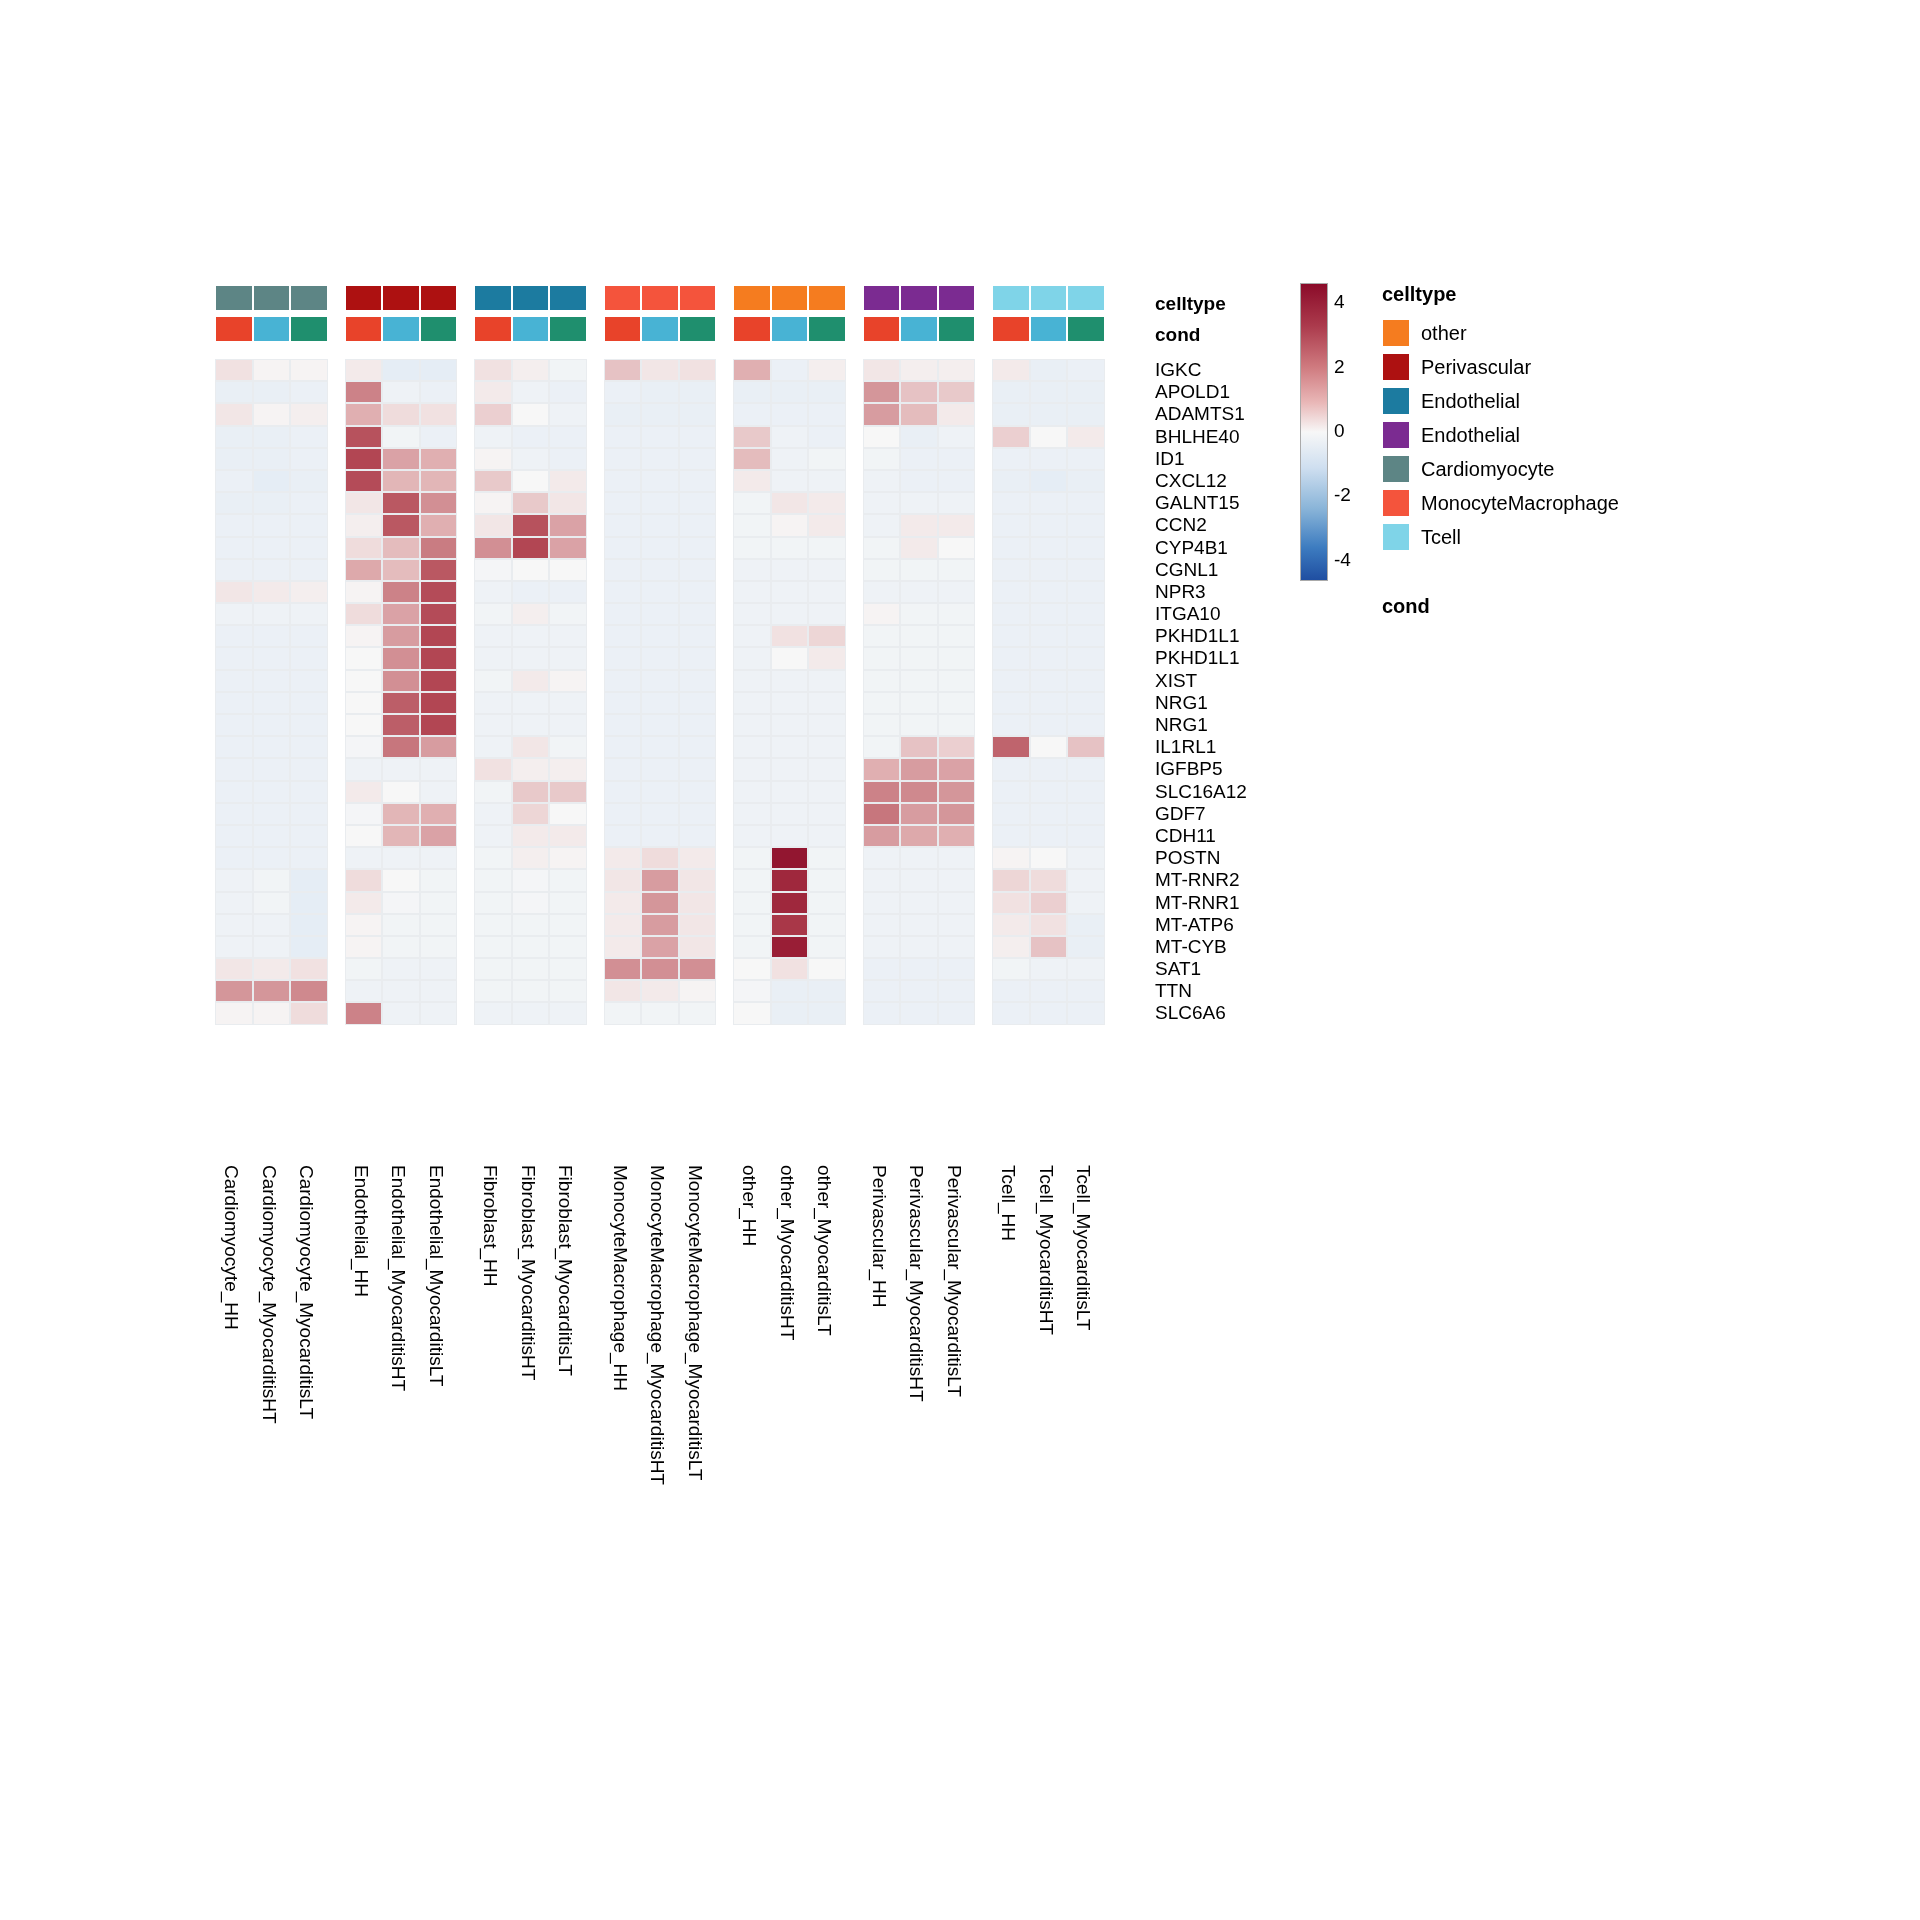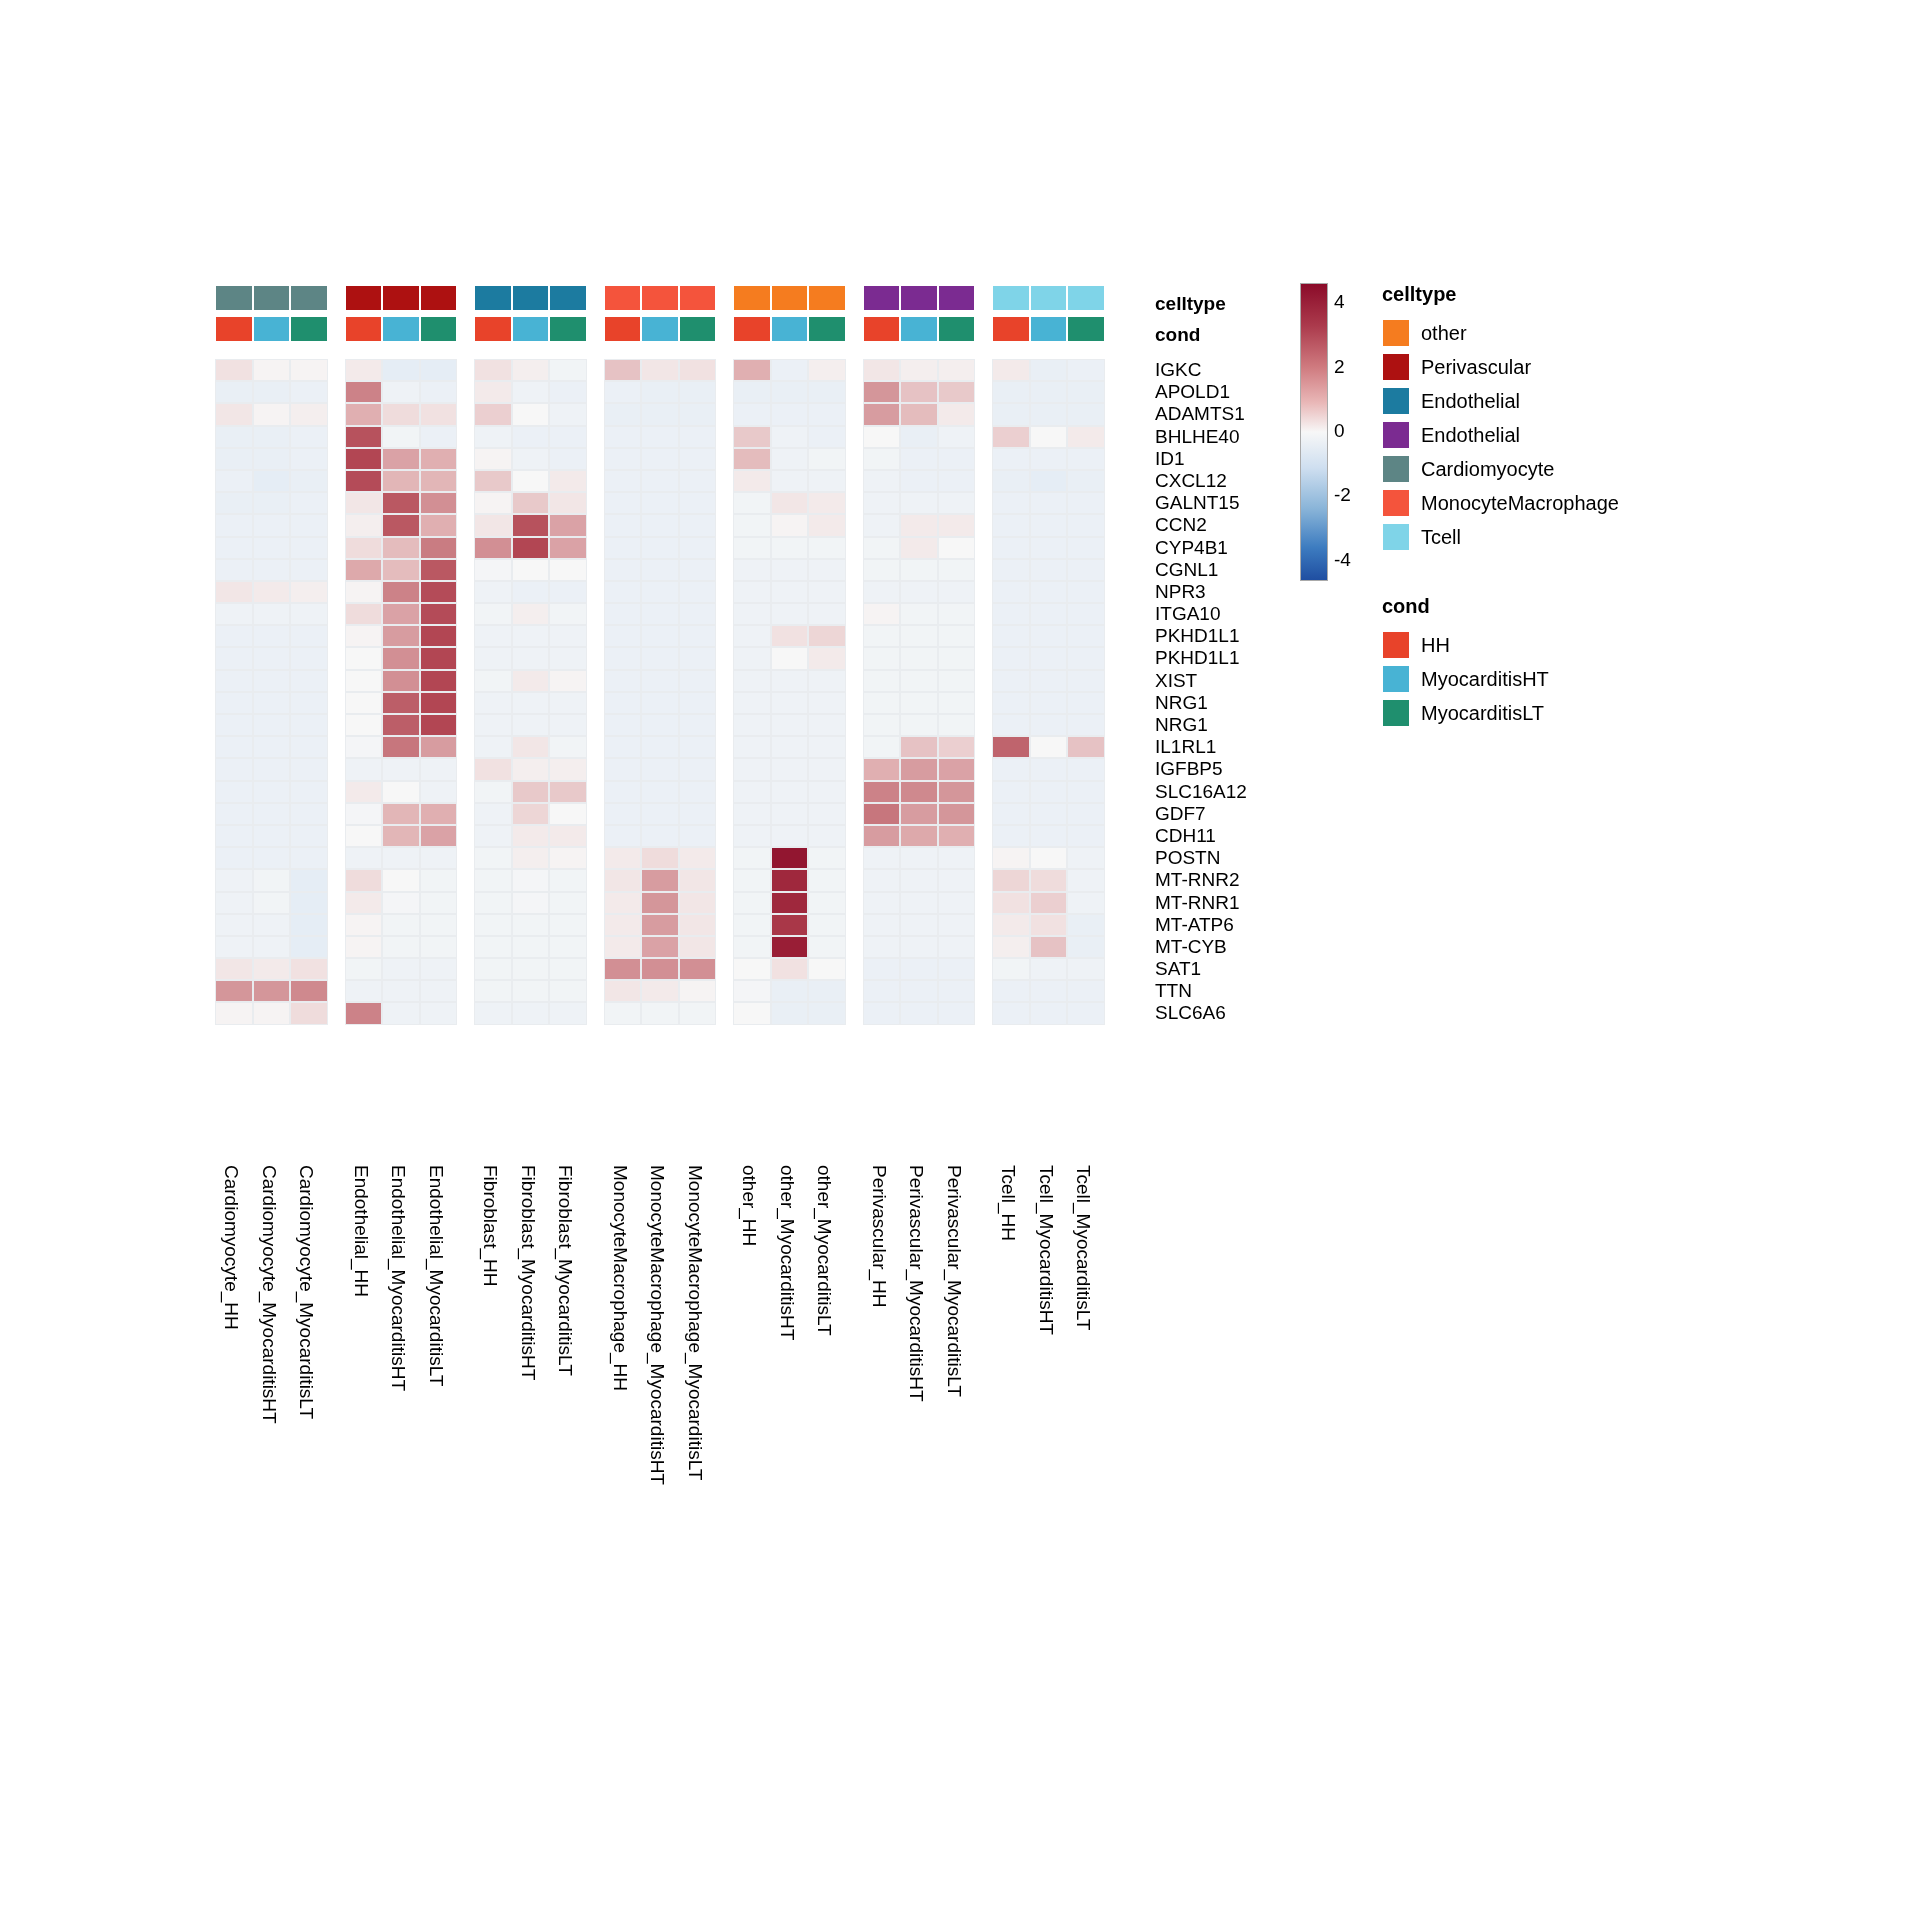--- a/index.html
+++ b/index.html
@@ -1392,30 +1392,16 @@
           </div>
           <div class="legend-item">
             <div class="legend-swatch" style="background: rgb(127, 212, 232);"></div>
             <div class="legend-label">Tcell</div>
           </div>
         </div>
     </div>
 
     <div class="legend-block" style="top:312px;">
       <div class="legend-title">cond</div>
-      <div id="legend-cond-items">
-          <div class="legend-item">
-            <div class="legend-swatch" style="background: rgb(232, 67, 42);"></div>
-            <div class="legend-label">HH</div>
-          </div>
-          <div class="legend-item">
-            <div class="legend-swatch" style="background: rgb(72, 179, 212);"></div>
-            <div class="legend-label">MyocarditisHT</div>
-          </div>
-          <div class="legend-item">
-            <div class="legend-swatch" style="background: rgb(31, 143, 110);"></div>
-            <div class="legend-label">MyocarditisLT</div>
-          </div>
-        </div>
     </div>
   </div>
 
 </div>
 
 </body></html>

